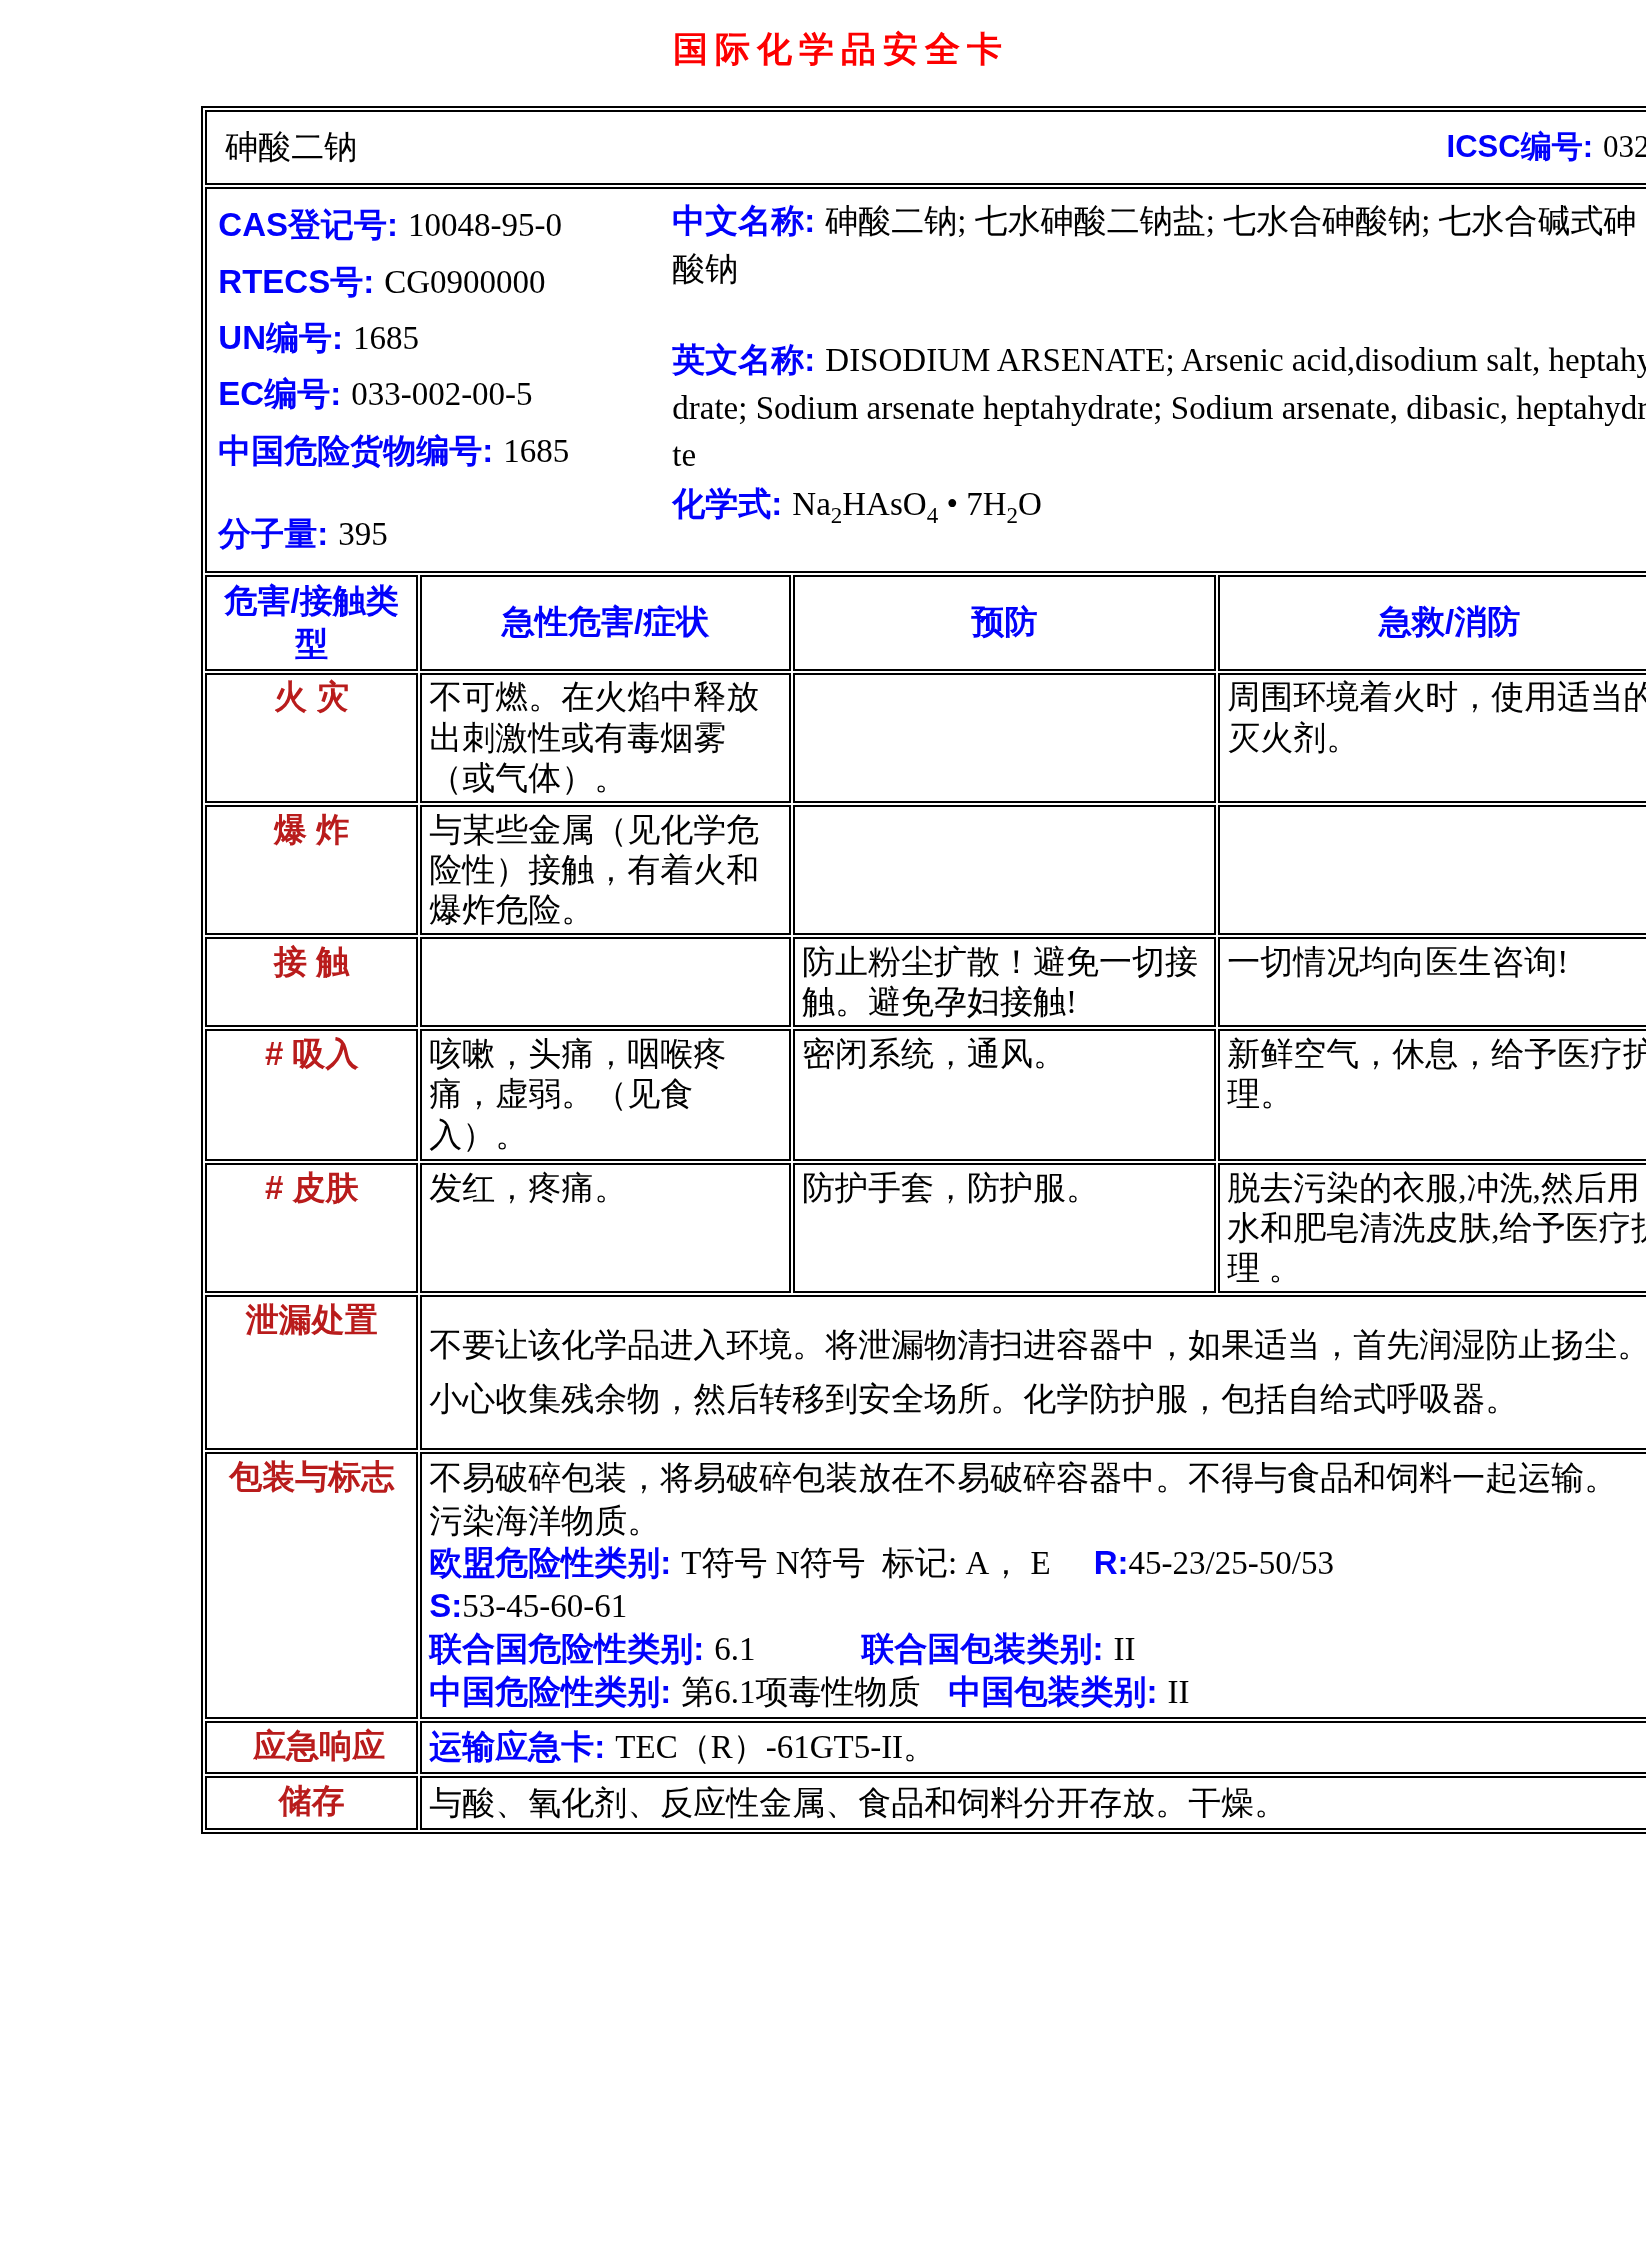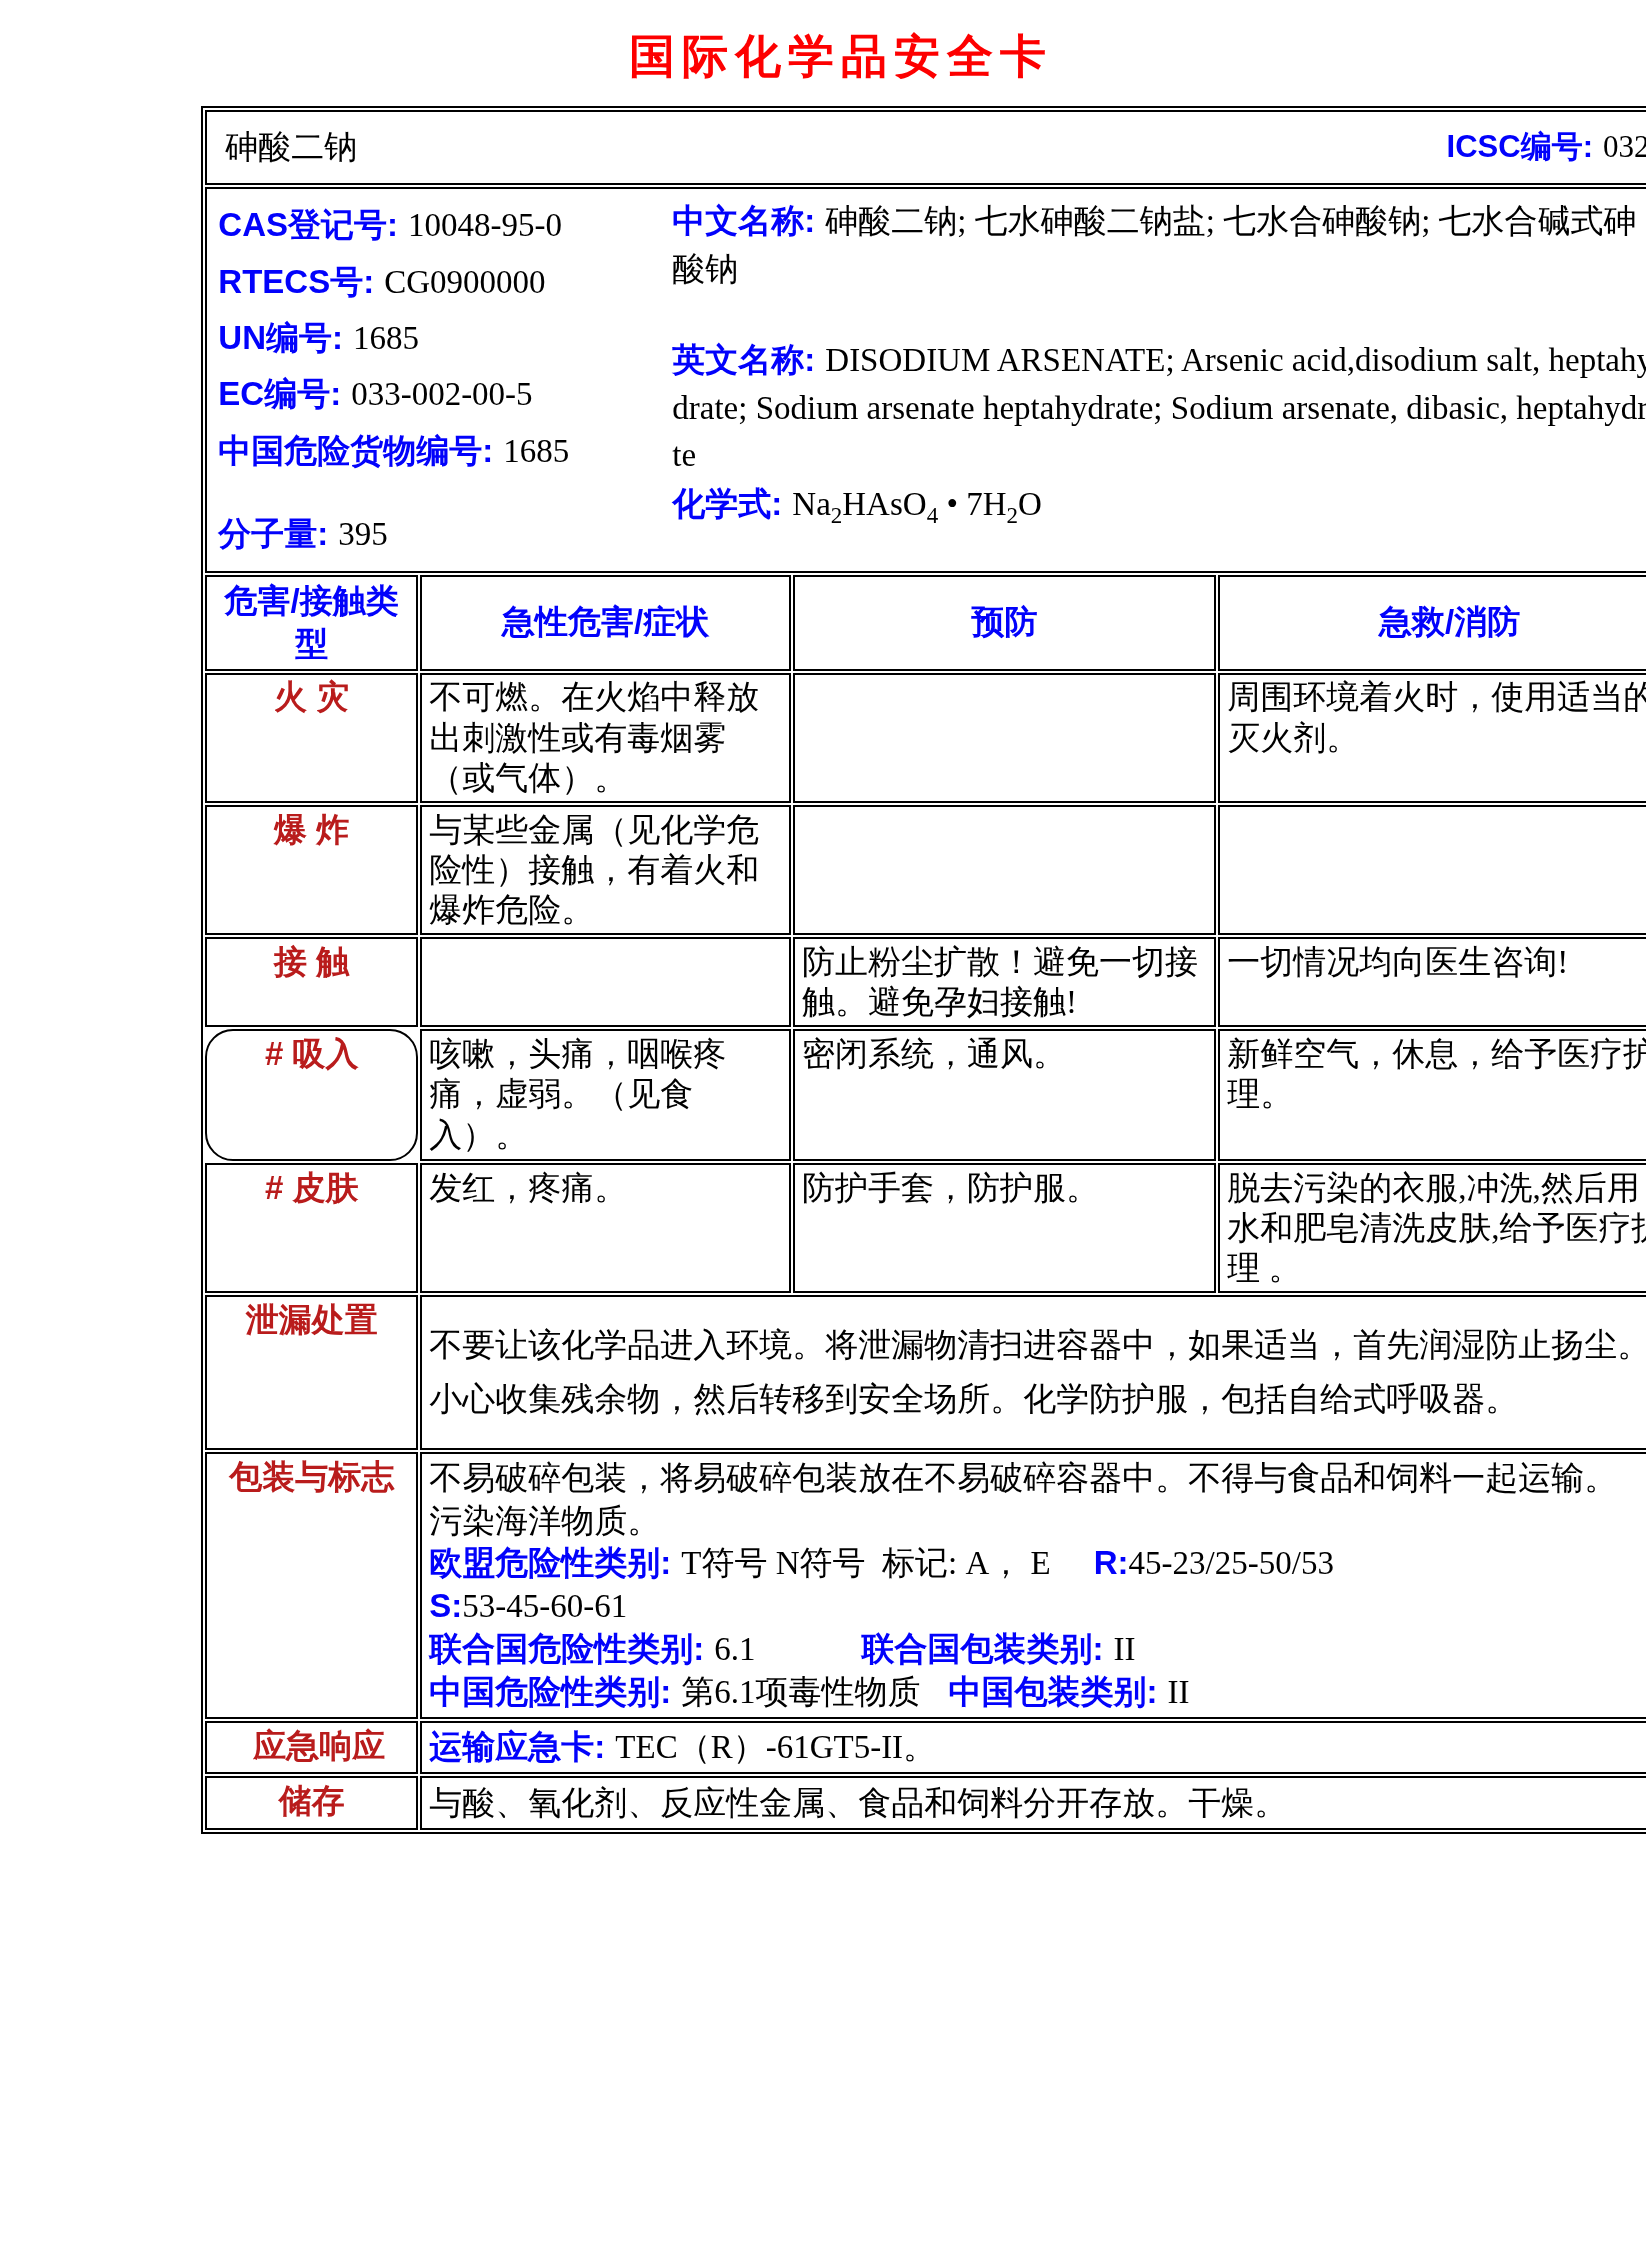--- a/index.html
+++ b/index.html
@@ -4,21 +4,21 @@
 <style>
   html,body{margin:0;padding:0;background:#ffffff;}
   body{
     width:1646px;height:2261px;position:relative;
     font-family:"Liberation Serif","DejaVu Serif",serif;
     color:#000;
   }
   .doc-title{
     position:absolute;left:201px;top:25.5px;width:1280px;
     text-align:center;color:#fd0000;font-weight:900;
-    font-size:46px;letter-spacing:7px;
+    font-size:35px;letter-spacing:7px;
     font-family:"Liberation Serif","DejaVu Serif",serif;
   }
   .card{position:absolute;left:201px;top:106px;width:1484px;}
   table.sheet{
     width:100%;table-layout:fixed;
     border-collapse:separate;border-spacing:2.8px;
     border:2.1px solid #000;
   }
   table.sheet td{
     border:2.1px solid #000;
@@ -129,21 +129,21 @@
   </tr>
 
   <tr>
     <td class="cat" style="height:70px;">接 触</td>
     <td></td>
     <td>防止粉尘扩散！避免一切接触。避免孕妇接触!</td>
     <td>一切情况均向医生咨询!</td>
   </tr>
 
   <tr>
-    <td class="cat" style="height:122px;border-radius:28px;"># 吸入</td>
+    <td class="cat" style="height:122px;"># 吸入</td>
     <td>咳嗽，头痛，咽喉疼痛，虚弱。（见食入）。</td>
     <td>密闭系统，通风。</td>
     <td>新鲜空气，休息，给予医疗护理。</td>
   </tr>
 
   <tr>
     <td class="cat" style="height:112px;"># 皮肤</td>
     <td>发红，疼痛。</td>
     <td>防护手套，防护服。</td>
     <td>脱去污染的衣服,冲洗,然后用水和肥皂清洗皮肤,给予医疗护理 。</td>

